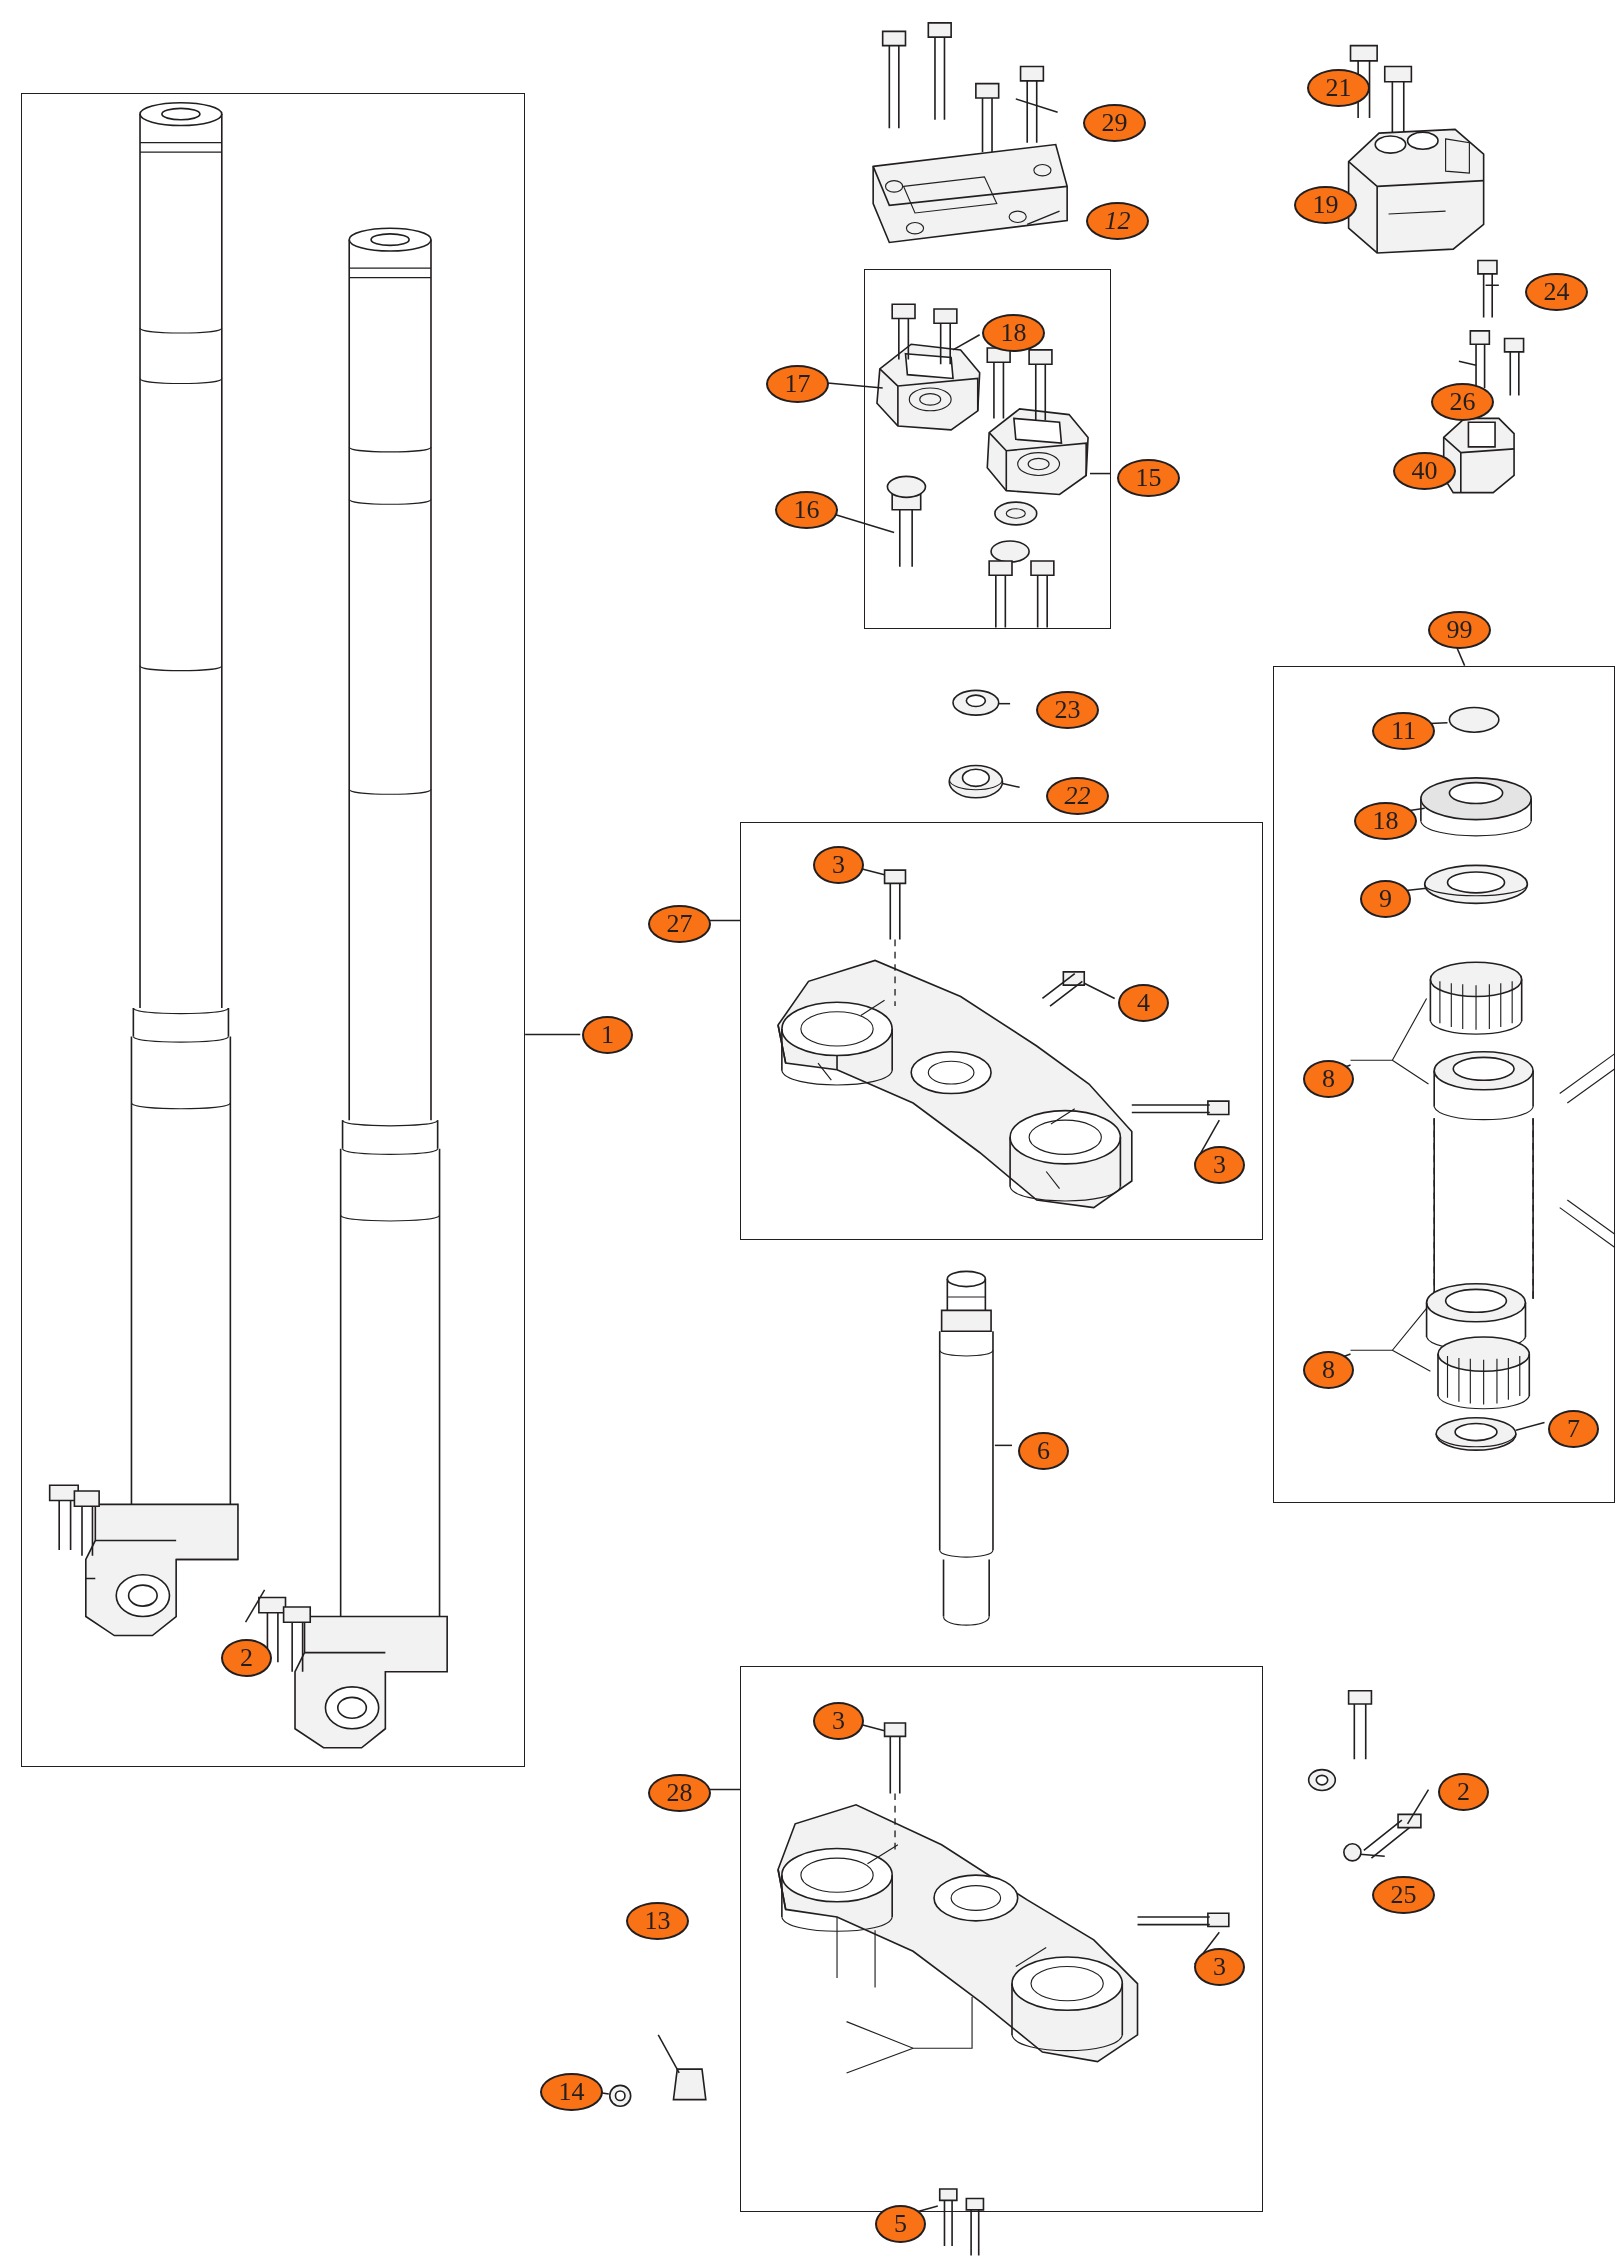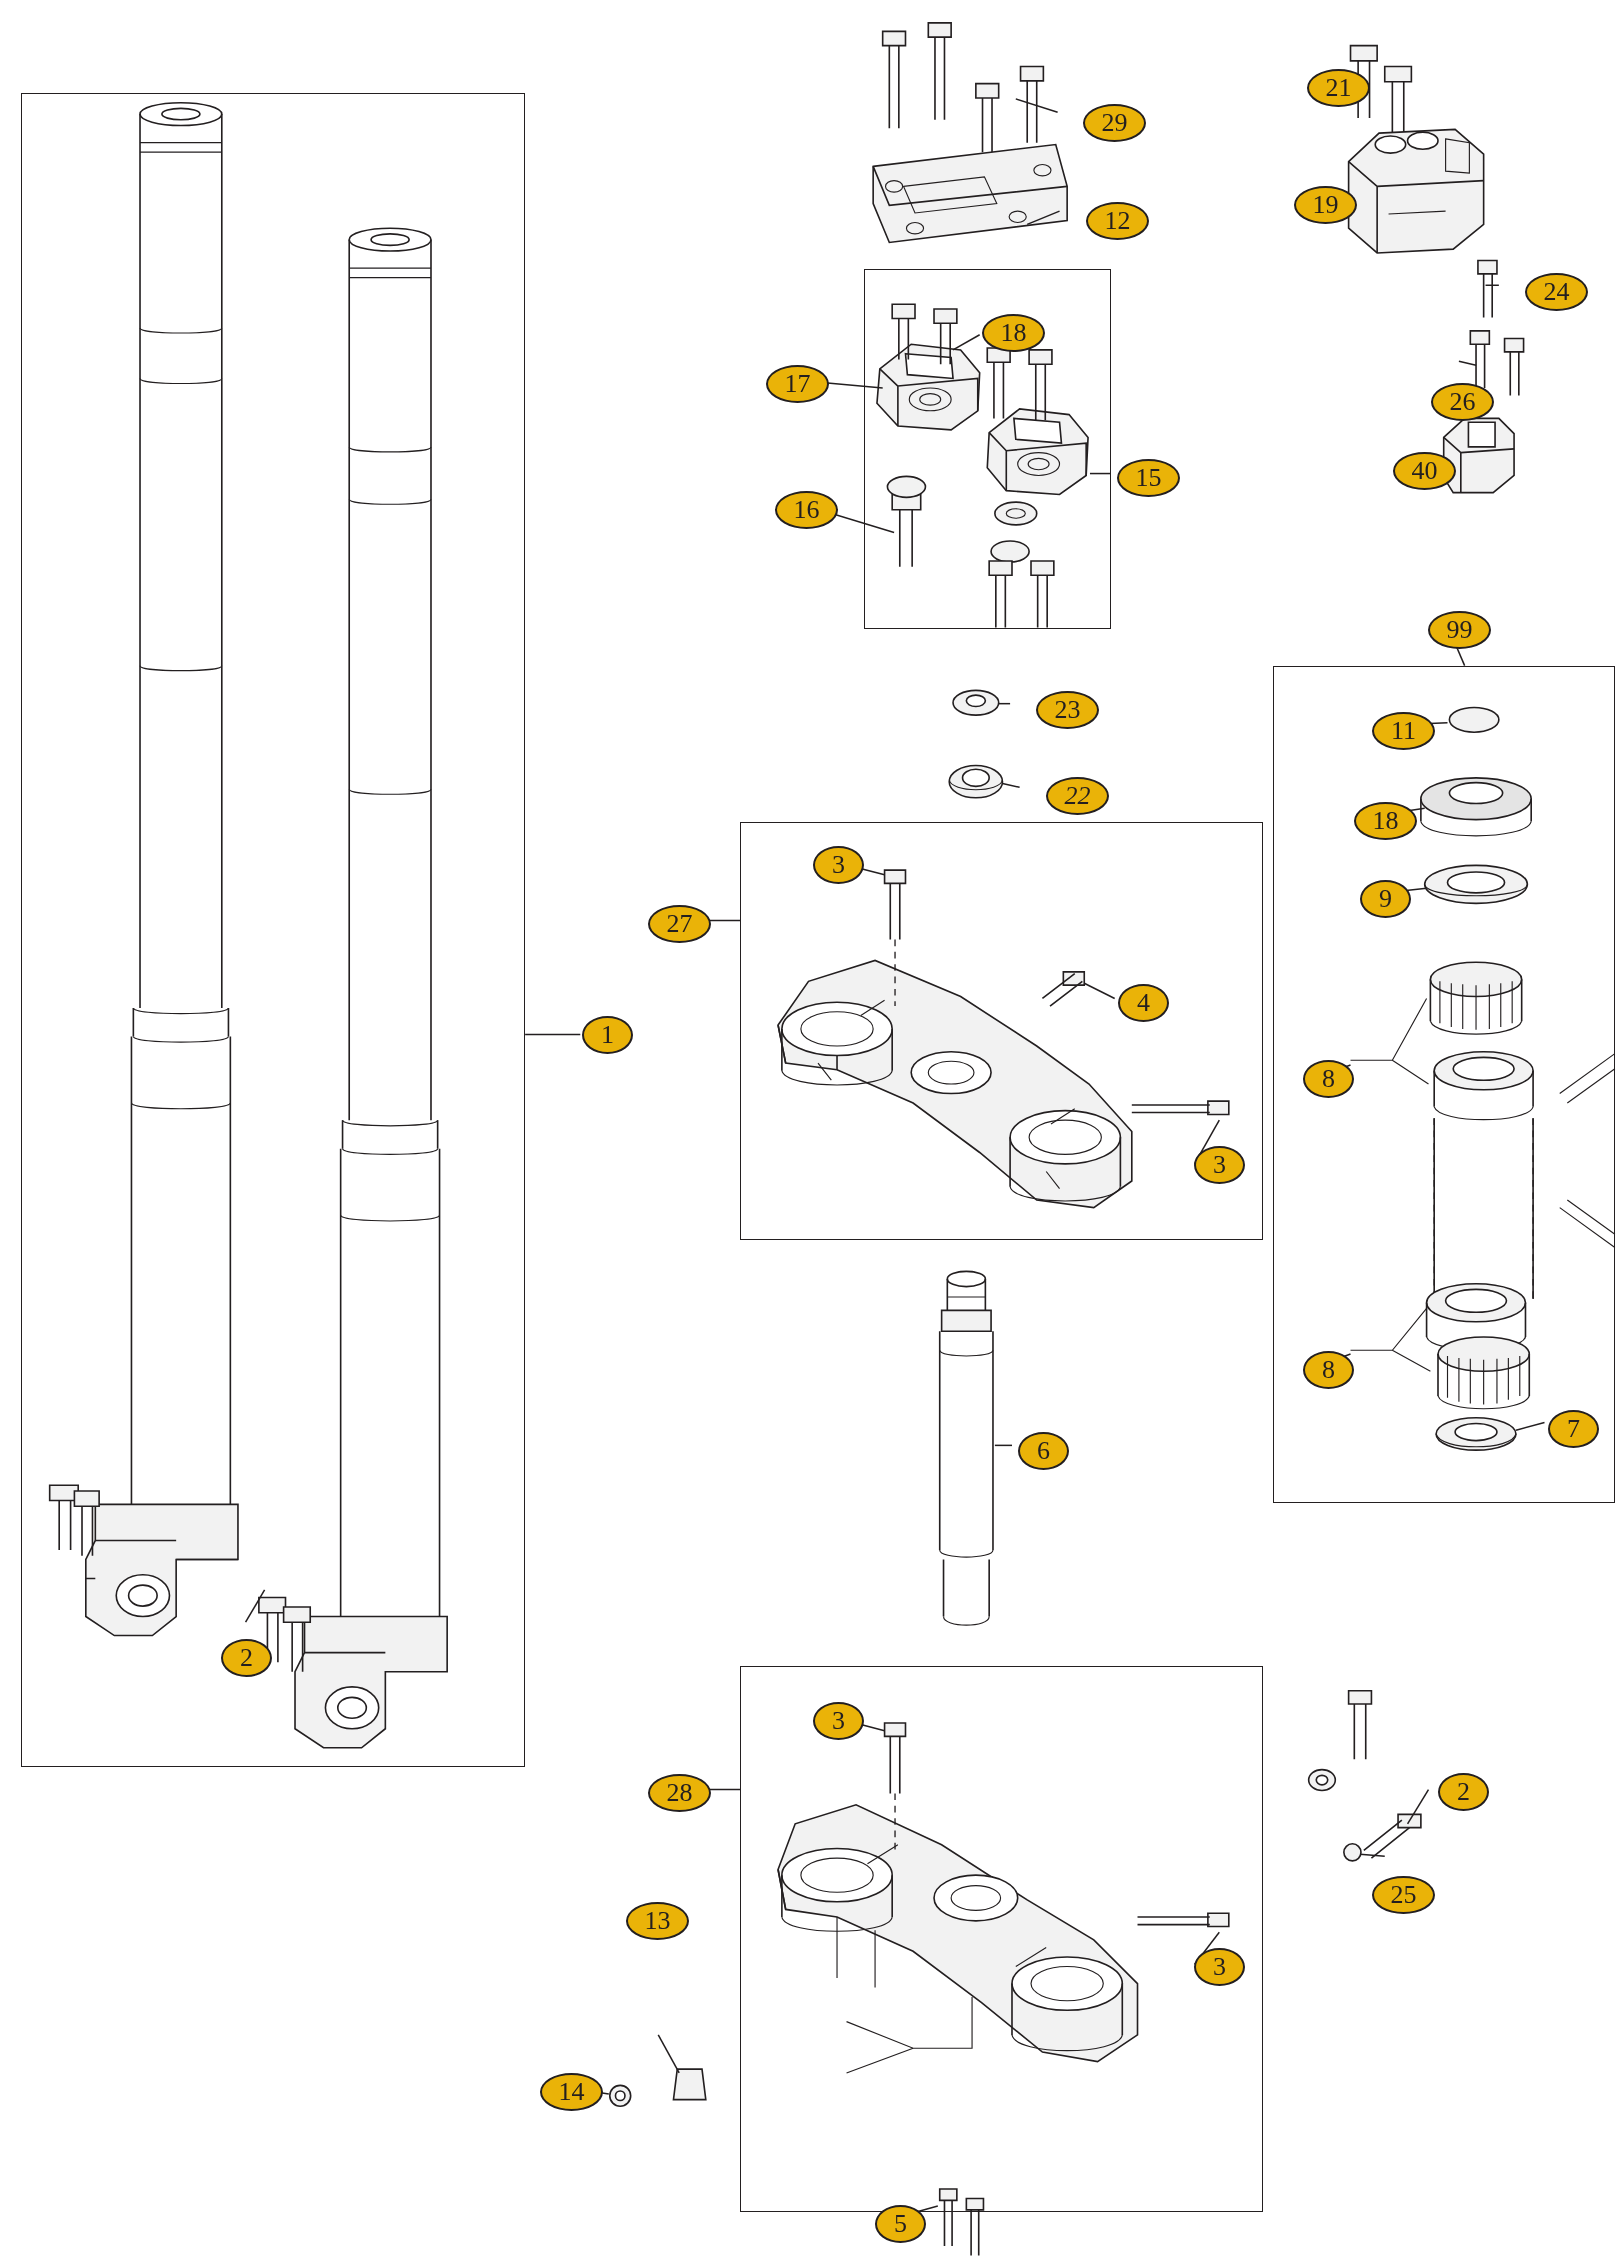--- a/index.html
+++ b/index.html
@@ -23,21 +23,21 @@
     border: 1.5px solid #231f20;
     background: transparent;
     box-sizing: border-box;
   }
   .callout {
     position: absolute;
     width: 51px;
     height: 38px;
     border: 2.1px solid #231f20;
     border-radius: 50%;
-    background: #eab308;
+    background: #f97316;
     color: #231f20;
     font-size: 26px;
     line-height: 34px;
     text-align: center;
     font-family: "Liberation Serif", serif;
     box-sizing: border-box;
     z-index: 40;
   }
   .callout.wide {
     width: 63px;
@@ -463,21 +463,21 @@
   <div class="callout" style="left:1194px; top:1948px;"><span>3</span></div>
   <div class="callout" style="left:1118px; top:984px;"><span>4</span></div>
   <div class="callout" style="left:875px; top:2205px;"><span>5</span></div>
   <div class="callout" style="left:1018px; top:1432px;"><span>6</span></div>
   <div class="callout" style="left:1548px; top:1410px;"><span>7</span></div>
   <div class="callout" style="left:1303px; top:1060px;"><span>8</span></div>
   <div class="callout" style="left:1303px; top:1351px;"><span>8</span></div>
   <div class="callout" style="left:1360px; top:880px;"><span>9</span></div>
   <div class="callout wide" style="left:1354px; top:802px;"><span>18</span></div>
   <div class="callout wide" style="left:1372px; top:712px;"><span>11</span></div>
-  <div class="callout wide" style="left:1086px; top:202px;"><span>12</span></div>
+  <div class="callout wide" style="left:1086px; top:202px;font-style:italic;"><span>12</span></div>
   <div class="callout wide" style="left:626px; top:1902px;"><span>13</span></div>
   <div class="callout wide" style="left:540px; top:2073px;"><span>14</span></div>
   <div class="callout wide" style="left:1117px; top:459px;"><span>15</span></div>
   <div class="callout wide" style="left:775px; top:491px;"><span>16</span></div>
   <div class="callout wide" style="left:766px; top:365px;"><span>17</span></div>
   <div class="callout wide" style="left:982px; top:314px;"><span>18</span></div>
   <div class="callout wide" style="left:1294px; top:186px;"><span>19</span></div>
   <div class="callout wide" style="left:1393px; top:452px;"><span>40</span></div>
   <div class="callout wide" style="left:1307px; top:69px;"><span>21</span></div>
   <div class="callout wide" style="left:1046px; top:777px;font-style:italic;"><span>22</span></div>

